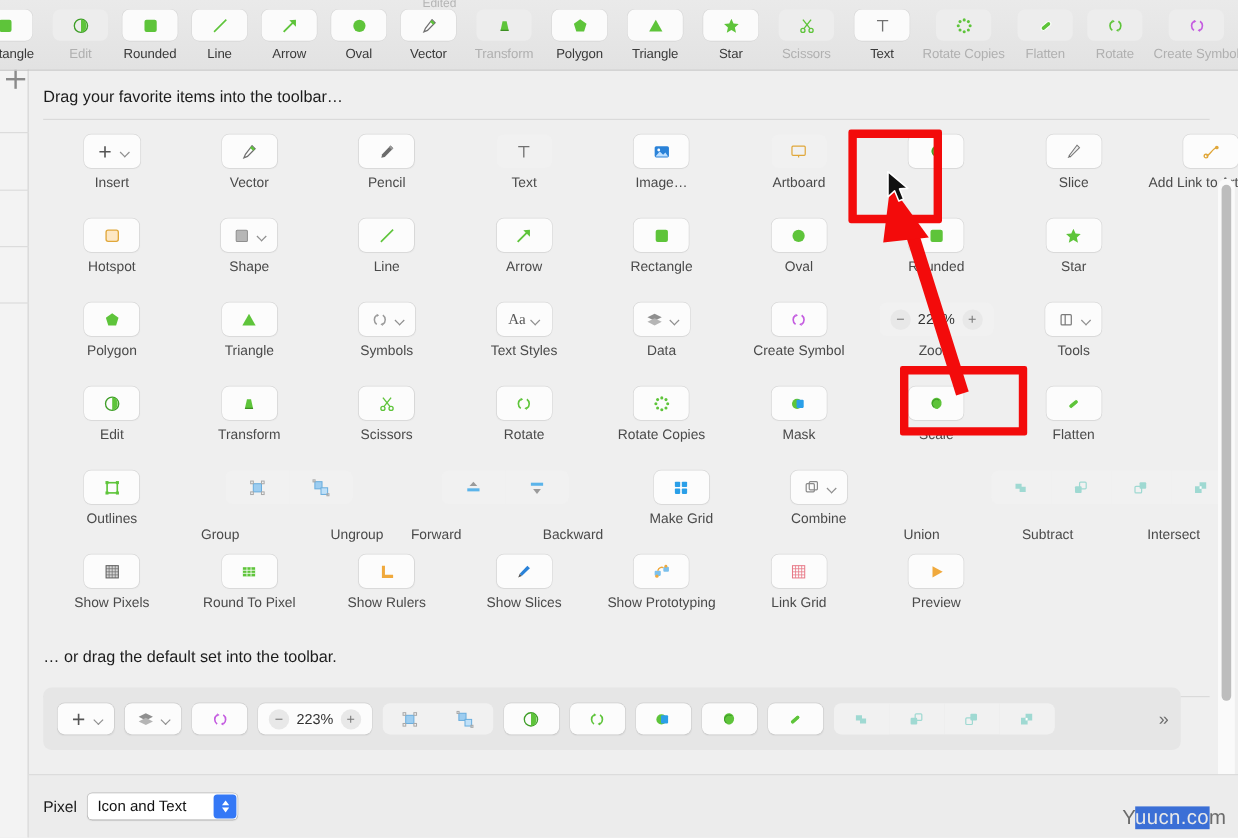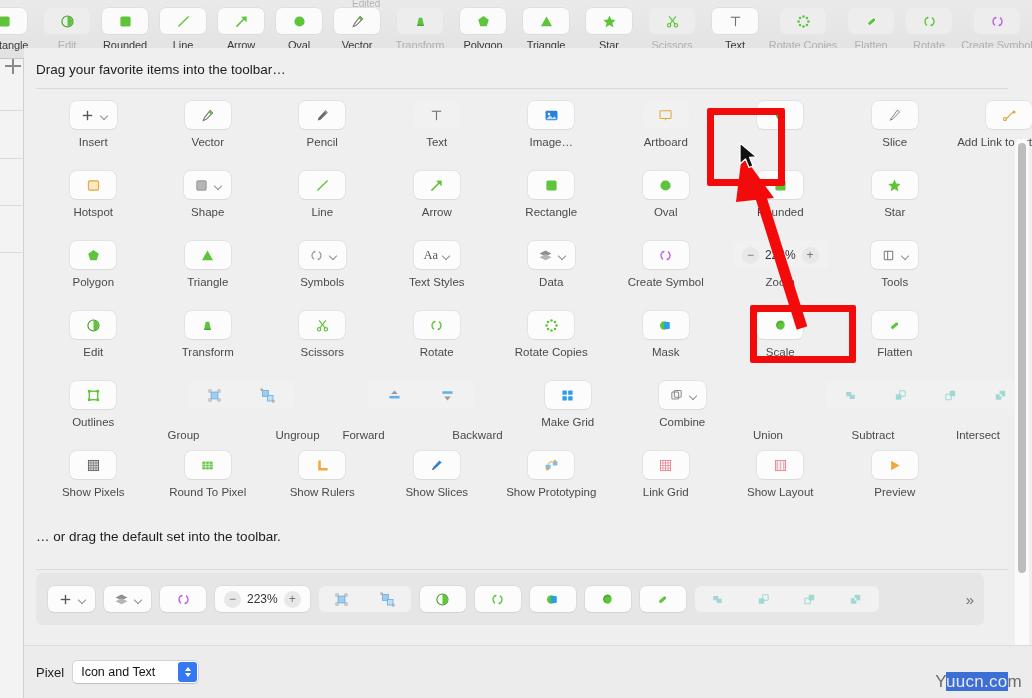--- a/index.html
+++ b/index.html
@@ -52,21 +52,21 @@
   .tb-item.off .tb-label { color:#b0b0b0; }
   .tb-item.wide { width:78px; }
   .tb-item.wide2 { width:68px; }
 
   .top-frag {
     position:absolute; top:-2px; left:352px; font-size:10px; color:#b4b4b4;
   }
 
   
   .sheet {
-    position:absolute; left:24px; top:48px; width:1008px; height:639px;
+    position:absolute; left:24px; top:59px; width:1008px; height:639px;
     background:#efefef;
   }
   .hdr-text {
     position:absolute; left:12px; top:14px; font-size:13.5px; color:#1c1c1c;
   }
   .sep {
     position:absolute; left:12px; width:972px; height:1px; background:#dadada;
   }
 
   .grid {
@@ -868,33 +868,20 @@
               <g stroke="#e77a88" stroke-width="0.8">
                 <path d="M4 7 H16 M4 10 H16 M4 13 H16 M7 4 V16 M10 4 V16 M13 4 V16"></path>
               </g>
             </svg>
           </div>
           <div class="lbl">Link Grid</div>
         </div>
         <div class="cell">
           <div class="btn">
             <svg class="ic " viewBox="0 0 20 20">
-              <rect x="4" y="4" width="12" height="12" fill="none" stroke="#e77a88" stroke-width="1"></rect>
-              <g fill="#f2b1ba">
-                <rect x="5.2" y="4.8" width="2" height="10.4"></rect>
-                <rect x="9" y="4.8" width="2" height="10.4"></rect>
-                <rect x="12.8" y="4.8" width="2" height="10.4"></rect>
-              </g>
-            </svg>
-          </div>
-          <div class="lbl">Show Layout</div>
-        </div>
-        <div class="cell">
-          <div class="btn">
-            <svg class="ic " viewBox="0 0 20 20">
               <path d="M6 4.5 L16 10 L6 15.5 Z" fill="#f0a93c"></path>
             </svg>
           </div>
           <div class="lbl">Preview</div>
         </div>
       </div>
     </div>
 
   <div class="sep" style="top:521px"></div>
   <div class="hdr-text" style="top:481px">… or drag the default set into the toolbar.</div>

